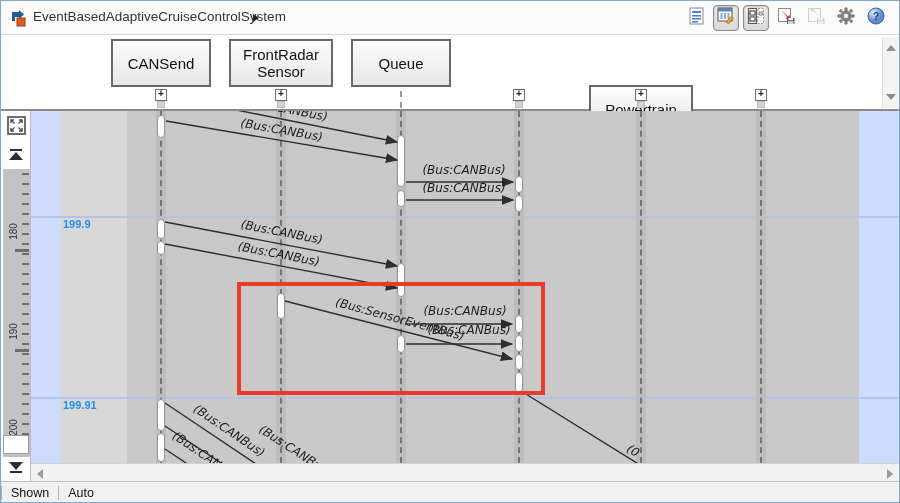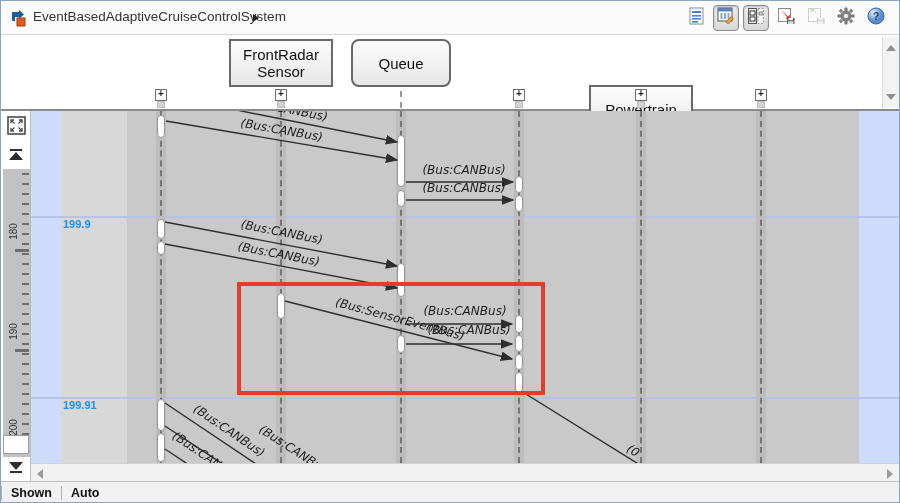--- a/index.html
+++ b/index.html
@@ -49,21 +49,21 @@
   #arrow-svg{position:absolute;left:0;top:0;z-index:4;}
   #arrow-svg text{font-family:"DejaVu Sans",sans-serif;font-style:italic;font-size:12px;fill:#1c1c1c;}
   #hl-rect{position:absolute;border:4px solid #e73b2b;box-sizing:border-box;z-index:5;}
   
   #hscroll{position:absolute;left:30px;top:462px;width:868px;height:18px;background:#f2f2f2;border-top:1px solid #d2d2d2;box-sizing:border-box;}
   .harrow{position:absolute;top:5px;width:0;height:0;}
   #h-left{left:6px;border-top:5px solid transparent;border-bottom:5px solid transparent;border-right:6px solid #9a9a9a;}
   #h-right{right:6px;border-top:5px solid transparent;border-bottom:5px solid transparent;border-left:6px solid #9a9a9a;}
   #statusbar{position:absolute;left:0;top:480px;width:898px;height:21px;background:#f1f1f1;border-top:1px solid #bdbdbd;display:flex;align-items:center;font-size:12.5px;color:#111;}
   #status-left{padding-left:8px;flex:1;}
-  #status-right{display:flex;align-items:center;gap:9px;padding-right:8px;font-weight:bold;}
+  #status-right{display:flex;align-items:center;gap:9px;padding-right:8px;}
   .vsep{width:1px;height:14px;background:#b3b3b3;}
 </style>
 </head>
 <body>
 
 <div id="win">
 
   <div id="titlebar">
     <span id="model-icon">
       <svg width="18" height="18" viewBox="0 0 18 18">
@@ -150,28 +150,31 @@
             </svg></span>
         </div>
       </div>
   </div>
 
   <div id="header">
     <div id="hdr-scroll">
       <div class="tri-up" style="position:absolute;left:3px;top:8px;"></div>
       <div class="tri-dn" style="position:absolute;left:3px;bottom:8px;"></div>
     </div>
+  <div class="block" style="left: 110px; width: 100px;">
+        <span>CANSend</span>
+      </div>
       <div class="plusbtn" style="left: 154px;">+</div>
       <div class="plusstub" style="left: 156px;"></div>
       <div class="block" style="left: 228px; width: 104px;">
         <span>FrontRadar<br>Sensor</span>
       </div>
       <div class="plusbtn" style="left: 274px;">+</div>
       <div class="plusstub" style="left: 276px;"></div>
-      <div class="block" style="left: 350px; width: 100px; border-radius: 8px;">
+      <div class="block" style="left: 350px; width: 100px;">
         <span>Queue</span>
       </div>
       <div class="linestub" style="left: 399px;"></div>
       <div class="plusbtn" style="left: 512px;">+</div>
       <div class="plusstub" style="left: 514px;"></div>
       <div class="block" style="left: 588px; width: 104px; margin-top: 46px;">
         <span>Powertrain</span>
       </div>
       <div class="plusbtn" style="left: 634px;">+</div>
       <div class="plusstub" style="left: 636px;"></div>

